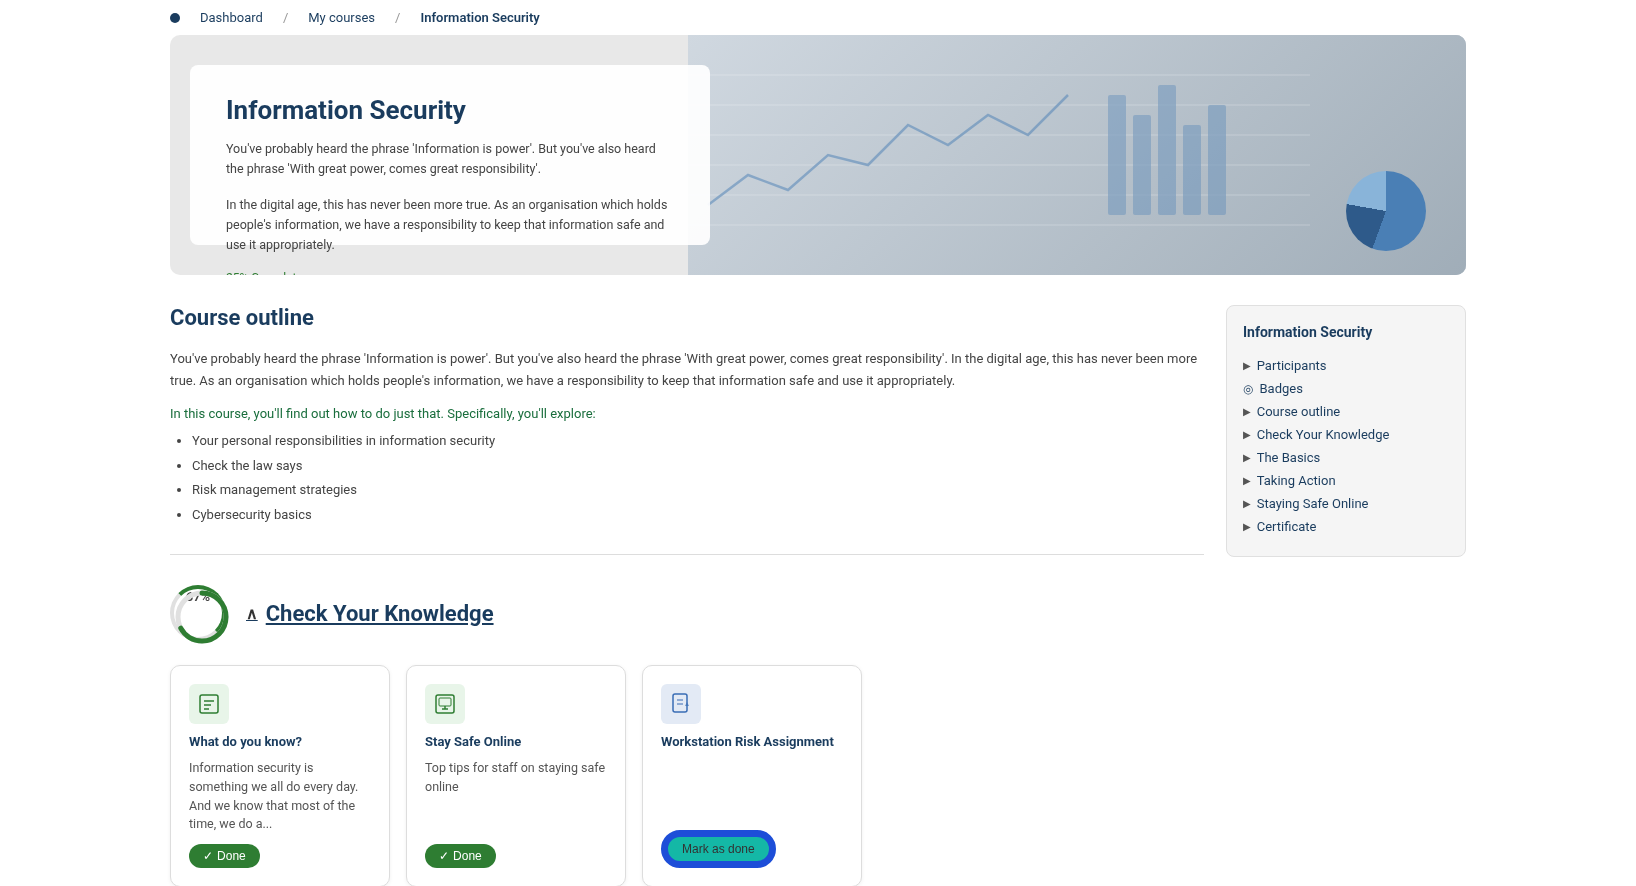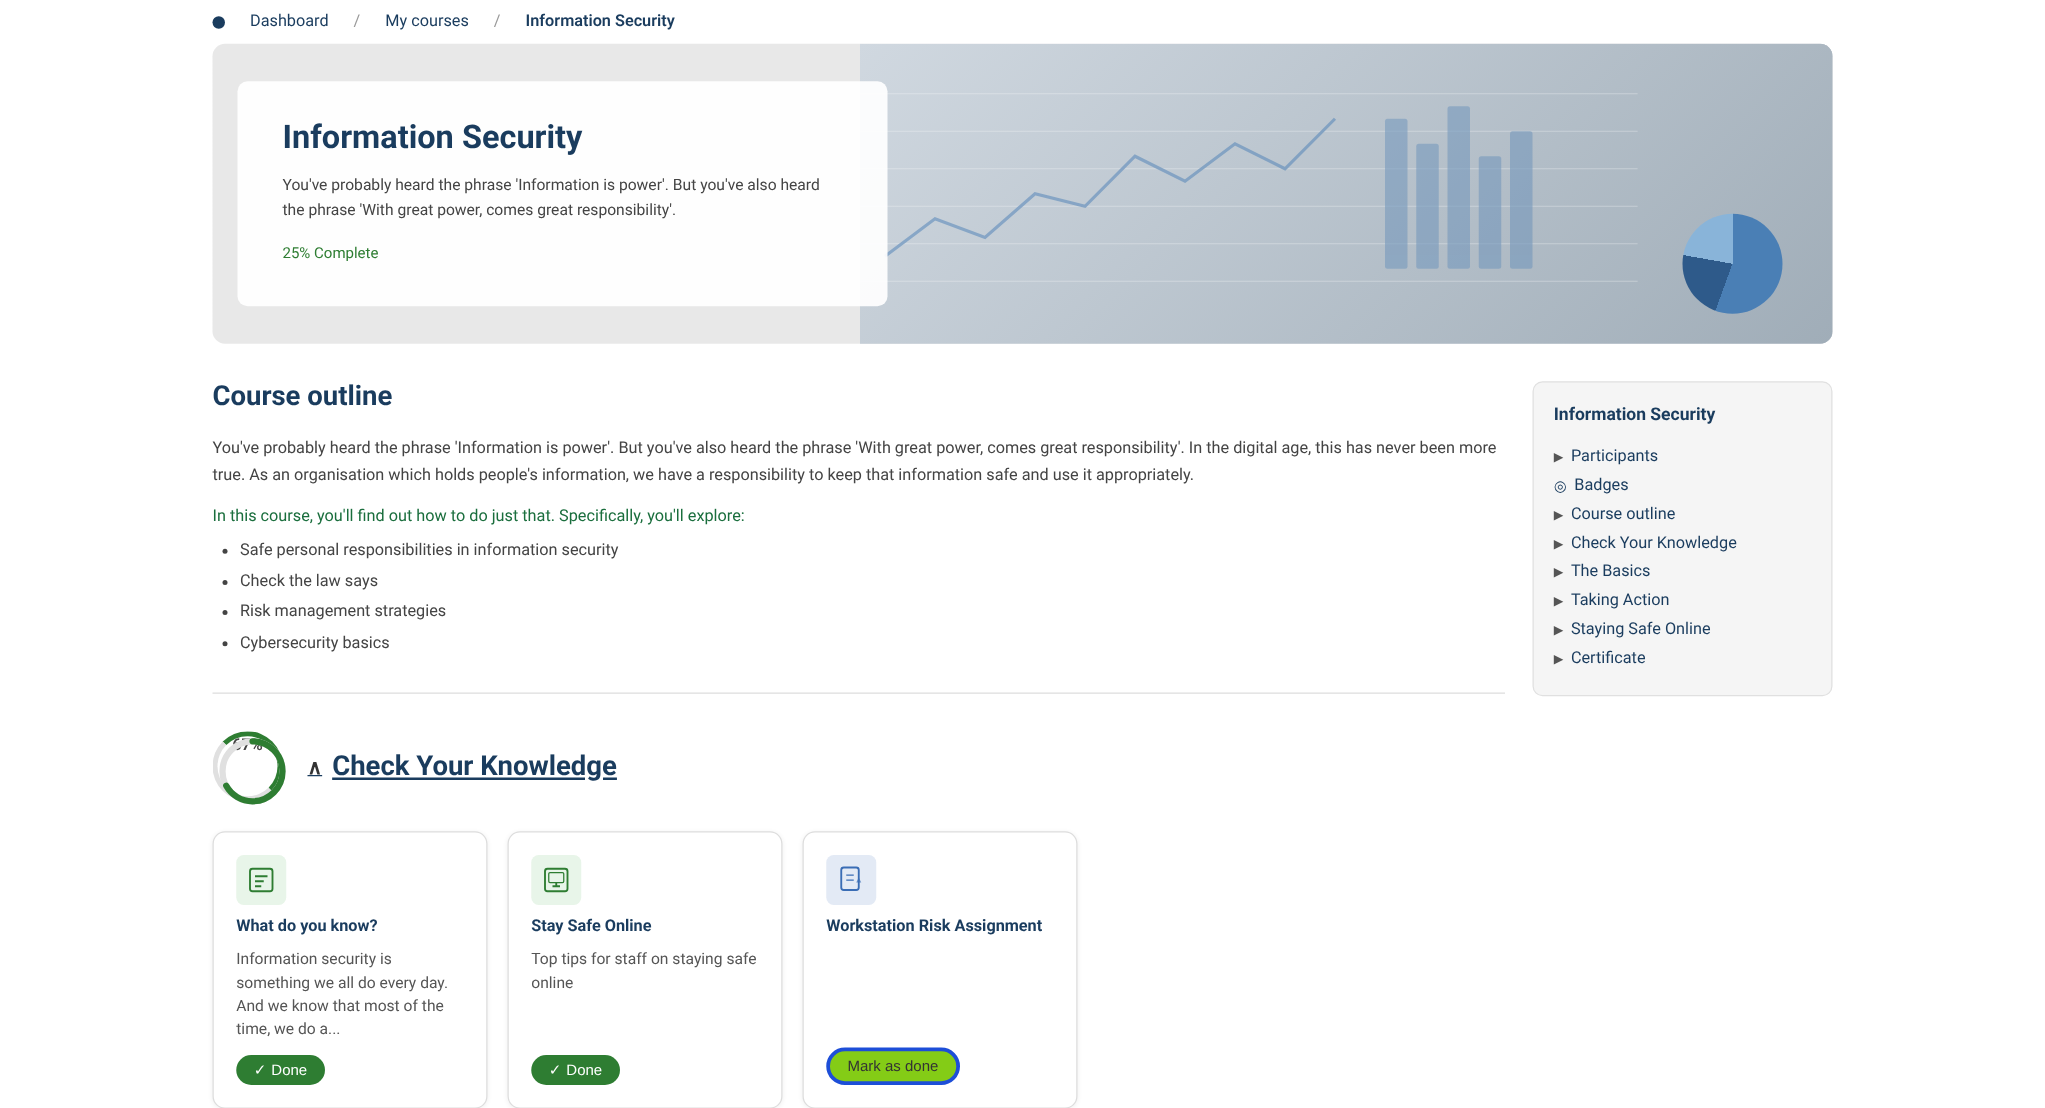--- a/index.html
+++ b/index.html
@@ -123,42 +123,43 @@
     .card-title { font-size: 13px; font-weight: 700; color: #1a3c5e; }
     .card-desc { font-size: 12.5px; color: #555; line-height: 1.5; flex: 1; }
     .btn-done {
       background: #2e7d32; color: #fff;
       border: none; border-radius: 20px;
       padding: 5px 14px; font-size: 12px; cursor: pointer;
       display: inline-flex; align-items: center; gap: 4px;
       width: fit-content;
     }
     .btn-mark {
-      background: #84cc16; color: #333;
-      border: 3px solid #1d4ed8; border-radius: 20px;
+      background: #14b8a6; color: #333;
+      border: 7px solid #1d4ed8; border-radius: 20px;
       padding: 5px 14px; font-size: 12px; cursor: pointer;
       width: fit-content;
     }
   </style>
 </head>
 <body>
 
 <nav class="breadcrumb">
   <span class="dot"></span>
   <a href="#">Dashboard</a>
   <span class="sep">/</span>
   <a href="#">My courses</a>
   <span class="sep">/</span>
   <span class="current">Information Security</span>
 </nav>
 
 <div class="hero">
   <div class="hero-content">
     <h1 class="hero-title">Information Security</h1>
     <p class="hero-desc">You've probably heard the phrase 'Information is power'. But you've also heard the phrase 'With great power, comes great responsibility'.</p>
+    <p class="hero-desc">In the digital age, this has never been more true. As an organisation which holds people's information, we have a responsibility to keep that information safe and use it appropriately.</p>
     <div class="hero-progress-label">25% Complete</div>
 
   </div>
   <div class="hero-bg">
     <div class="hero-bg-img">
 
       <svg width="100%" height="100%" style="position:absolute;top:0;left:0;opacity:0.5">
         <line x1="0" y1="40" x2="80%" y2="40" stroke="white" stroke-width="0.5"></line>
         <line x1="0" y1="70" x2="80%" y2="70" stroke="white" stroke-width="0.5"></line>
         <line x1="0" y1="100" x2="80%" y2="100" stroke="white" stroke-width="0.5"></line>
@@ -179,21 +180,21 @@
     </div>
   </div>
 </div>
 
 <div class="main-layout">
   <div class="main-content">
     <h2 class="section-title">Course outline</h2>
     <p class="outline-desc">You've probably heard the phrase 'Information is power'. But you've also heard the phrase 'With great power, comes great responsibility'. In the digital age, this has never been more true. As an organisation which holds people's information, we have a responsibility to keep that information safe and use it appropriately.</p>
     <p class="explore-title">In this course, you'll find out how to do just that. Specifically, you'll explore:</p>
     <ul class="outline-list">
-      <li>Safe personal responsibilities in information security</li>
+      <li>Your personal responsibilities in information security</li>
       <li>Check the law says</li>
       <li>Risk management strategies</li>
       <li>Cybersecurity basics</li>
     </ul>
     <hr class="divider">
   </div>
 
   <aside class="sidebar">
     <div class="sidebar-box">
       <div class="sidebar-box-title">Information Security</div>

